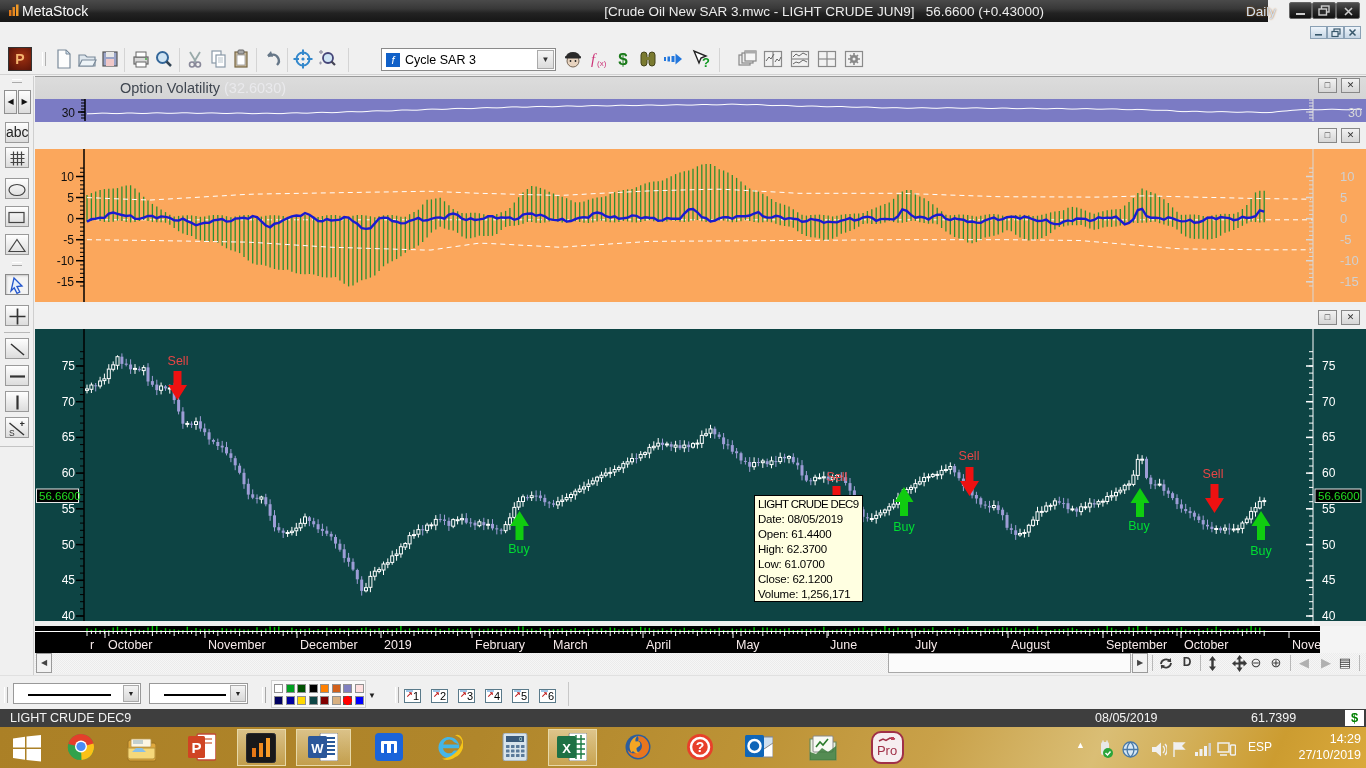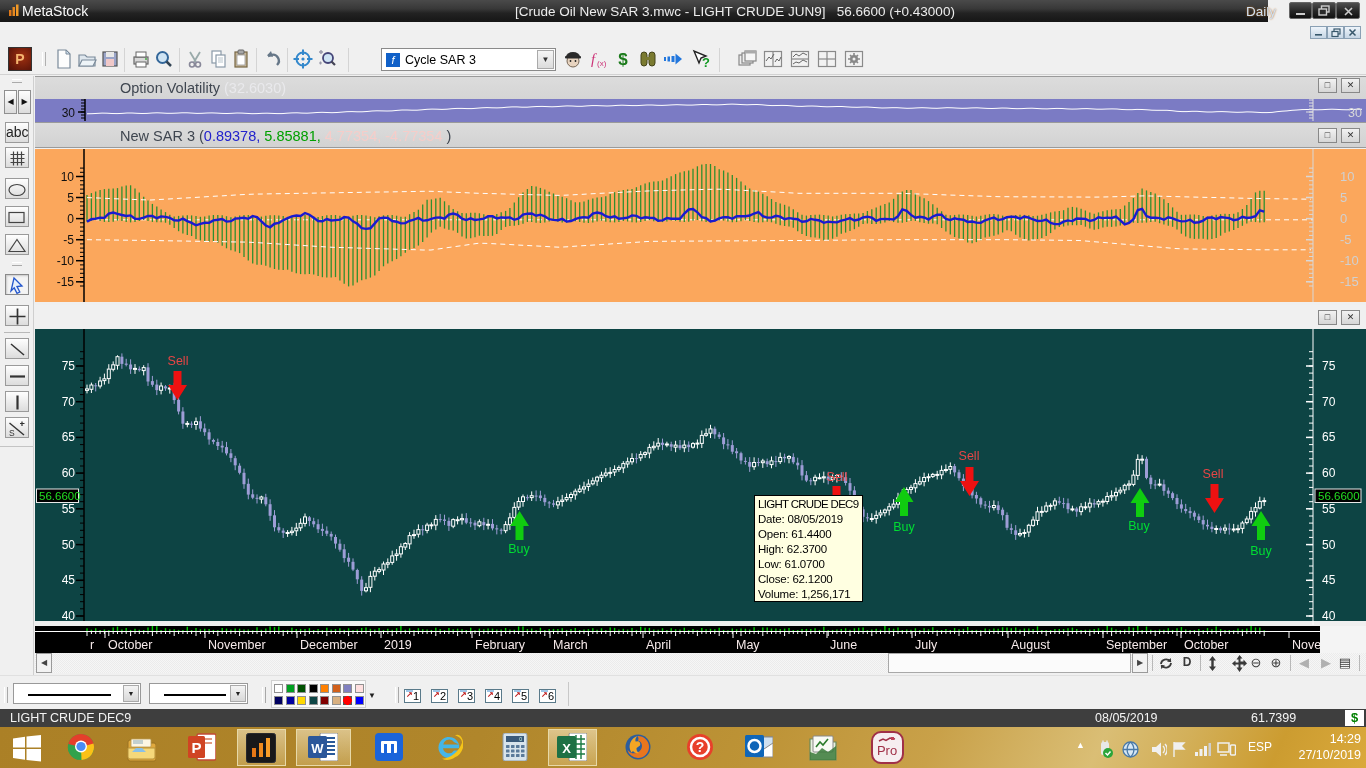--- a/index.html
+++ b/index.html
@@ -1,21 +1,21 @@
 <!DOCTYPE html>
 <html><head><meta charset="utf-8"><style>
 *{margin:0;padding:0;box-sizing:border-box}
 html,body{width:1366px;height:768px;overflow:hidden}
 #screen{position:relative;width:1366px;height:768px;font-family:"Liberation Sans",sans-serif;background:#f0f0f0}
 .abs{position:absolute}
 
 #titlebar{left:0;top:0;width:1268px;height:22px;background:linear-gradient(180deg,#4a4a4a 0%,#383838 40%,#222 60%,#161616 100%);color:#f2f2f2;font-size:13.5px}
 #titlebar .logo{position:absolute;left:9px;top:4px}
 #titlebar .appname{position:absolute;left:22px;top:3px;font-size:14px;color:#fafafa}
-#titlebar .doctitle{position:absolute;left:435px;width:600px;top:3.5px;text-align:center;white-space:nowrap;color:#ececec}
+#titlebar .doctitle{position:absolute;left:444px;width:600px;top:3.5px;text-align:right;white-space:nowrap;color:#ececec}
 #titlebar .daily{position:absolute;left:1246px;top:3.5px;color:#cfe0f2;text-shadow:0 0 2px #b06010}
 .winbtn{position:absolute;top:2px;width:23px;height:17px;background:linear-gradient(180deg,#4e4e4e,#262626 55%,#111);border:1px solid #666;border-radius:2px;color:#ddd;text-align:center;font-size:10px;line-height:15px}
 
 #menubar{left:0;top:22px;width:1366px;height:20px;background:#f0f0f0;font-size:12.5px;color:#111}
 #menubar span{position:absolute;top:3px}
 .mbtn{position:absolute;top:26px;width:17px;height:13px;background:linear-gradient(180deg,#eef4fa,#c6d6e5);border:1px solid #8aa0b4;color:#37576b;font-size:9px;text-align:center;line-height:11px}
 
 #toolbar{left:0;top:42px;width:1366px;height:33px;background:#f0f0f0;border-bottom:1px solid #d2d2d2}
 .ticon{position:absolute;top:7px;width:20px;height:20px}
 .tsep{position:absolute;top:6px;width:1px;height:24px;background:#d4d4d4}
@@ -255,21 +255,20 @@
         </svg></div>
       <div class="abs" style="left:5px;top:341px;width:24px;height:21px;background:linear-gradient(180deg,#fefefe,#dcdcdc);border:1px solid #9a9a9a;text-align:center;color:#222"><svg width="20" height="18" viewBox="0 0 20 18" style="margin-top:1.5px">
           <line x1="2.5" y1="3" x2="17" y2="15" stroke="#333" stroke-width="1.4"></line>
           <text x="2" y="16" font-size="8.5" fill="#333">S</text>
           <path d="M13,3.5 h4.5 M15,1.5 v4.5" stroke="#333" stroke-width="1.2"></path>
         </svg></div>
       <div class="abs" style="left:0px;top:370px;width:33px;height:1px;background:#c4c4c4"></div>
   </div>
 
   <div class="phead" style="top:76px;height:32px;line-height:22px"><span class="t1">Option Volatility <span class="faint">(32.6030)</span></span></div>
-  <div class="phead" style="top:122px;height:26px;line-height:26px"><span class="t1">New SAR 3 (<span style="color:#2222cc">0.89378,</span> <span style="color:#00a000">5.85881,</span> <span style="color:#f6cdc9">4.77354, -4.77354</span> )</span></div>
   <div class="hbtn" style="left:1318px;top:78px">□</div>
     <div class="hbtn" style="left:1341px;top:78px">✕</div>
   <div class="hbtn" style="left:1318px;top:128px">□</div>
     <div class="hbtn" style="left:1341px;top:128px">✕</div>
   <div class="hbtn" style="left:1318px;top:310px">□</div>
     <div class="hbtn" style="left:1341px;top:310px">✕</div>
   <div class="gap" style="top:302px;height:3px"></div>
   <div class="gap" style="top:621px;height:5px"></div>
   <svg width="1331" height="23" viewBox="35 99 1331 23" xmlns="http://www.w3.org/2000/svg" style="position:absolute;left:35px;top:99px">
       <rect x="35" y="99" width="1331" height="23" fill="#7b7bc4"></rect>

